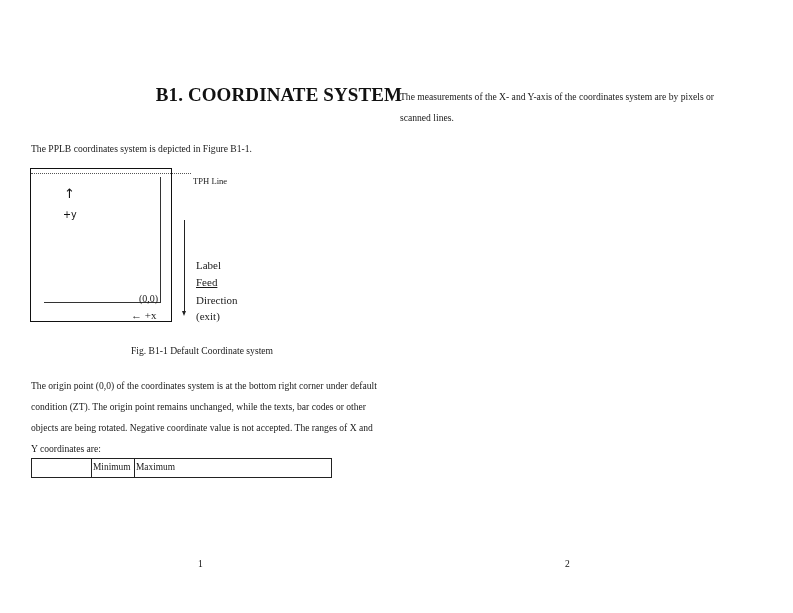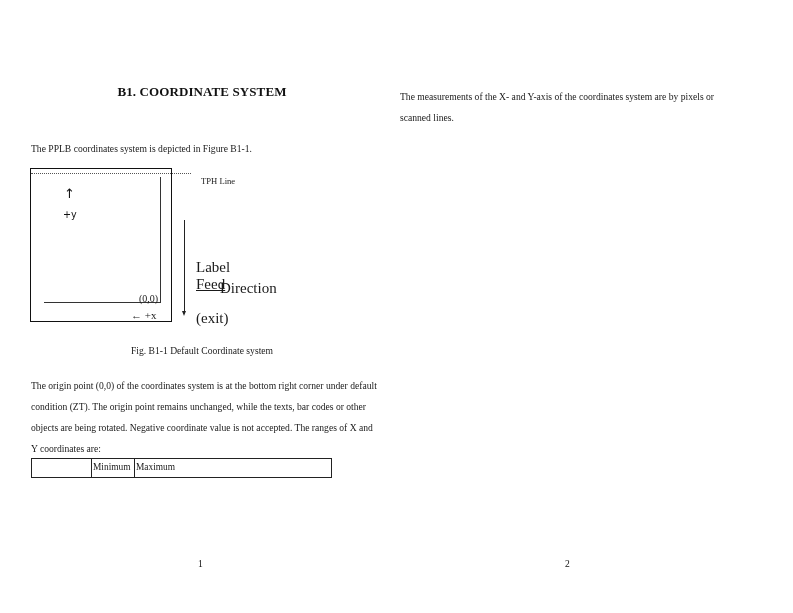--- a/index.html
+++ b/index.html
@@ -12,23 +12,23 @@
       height: 613px;
       position: relative;
       overflow: hidden;
       font-family: "Liberation Serif", "DejaVu Serif", serif;
       color: #111111;
     }
     .abs { position: absolute; white-space: nowrap; }
 
     .title {
       left: 0; width: 400px; top: 84px;
-      text-align: center;
+      text-align: right;
       font-weight: bold;
-      font-size: 13px;
+      font-size: 19px;
       letter-spacing: 0.1px;
       padding-left: 2px;
     }
     .para {
       font-size: 9.6px;
       line-height: 21px;
       color: #1a1a1a;
     }
     .intro { left: 31px; top: 138px; }
     .right-para { left: 400px; top: 86px; width: 330px; white-space: normal; }
@@ -65,25 +65,25 @@
       width: 0; height: 92px;
       border-left: 1px solid #222;
     }
     .feed-arrow-head {
       left: 181.5px; top: 311px;
       width: 0; height: 0;
       border-left: 2.5px solid transparent;
       border-right: 2.5px solid transparent;
       border-top: 5px solid #222;
     }
-    .tph-label { left: 201px; top: 176px; font-size: 8.6px; }
-    .feed-label { left: 196px; font-size: 15px; }
+    .tph-label { left: 193px; top: 176px; font-size: 8.6px; }
+    .feed-label { left: 196px; font-size: 11px; }
     .feed-0 { top: 259px; }
     .feed-1 { top: 276px; text-decoration: underline; }
-    .feed-2 { top: 280px; margin-left: 24px; }
+    .feed-2 { top: 294px; }
     .feed-3 { top: 310px; }
 
     .caption { left: 131px; top: 345px; font-size: 9.6px; }
 
     
     .range-table {
       left: 31px; top: 458px;
       border-collapse: collapse;
       font-size: 9.4px;
       color: #1a1a1a;

